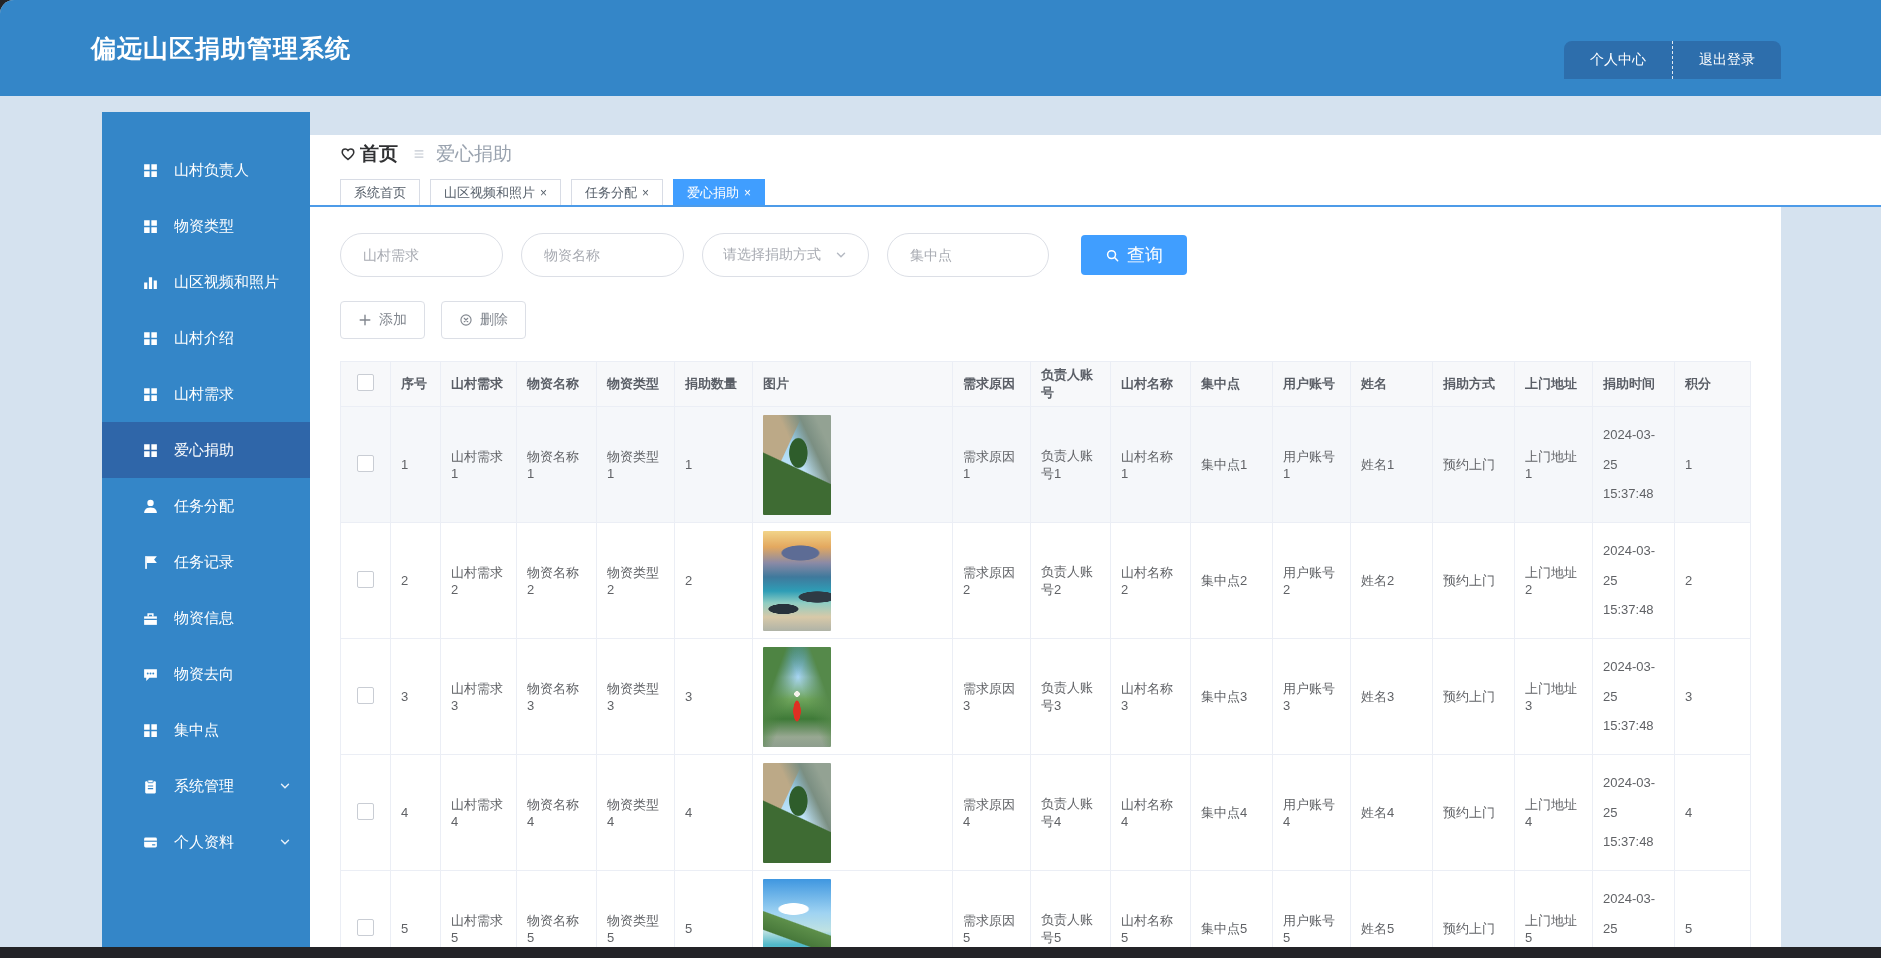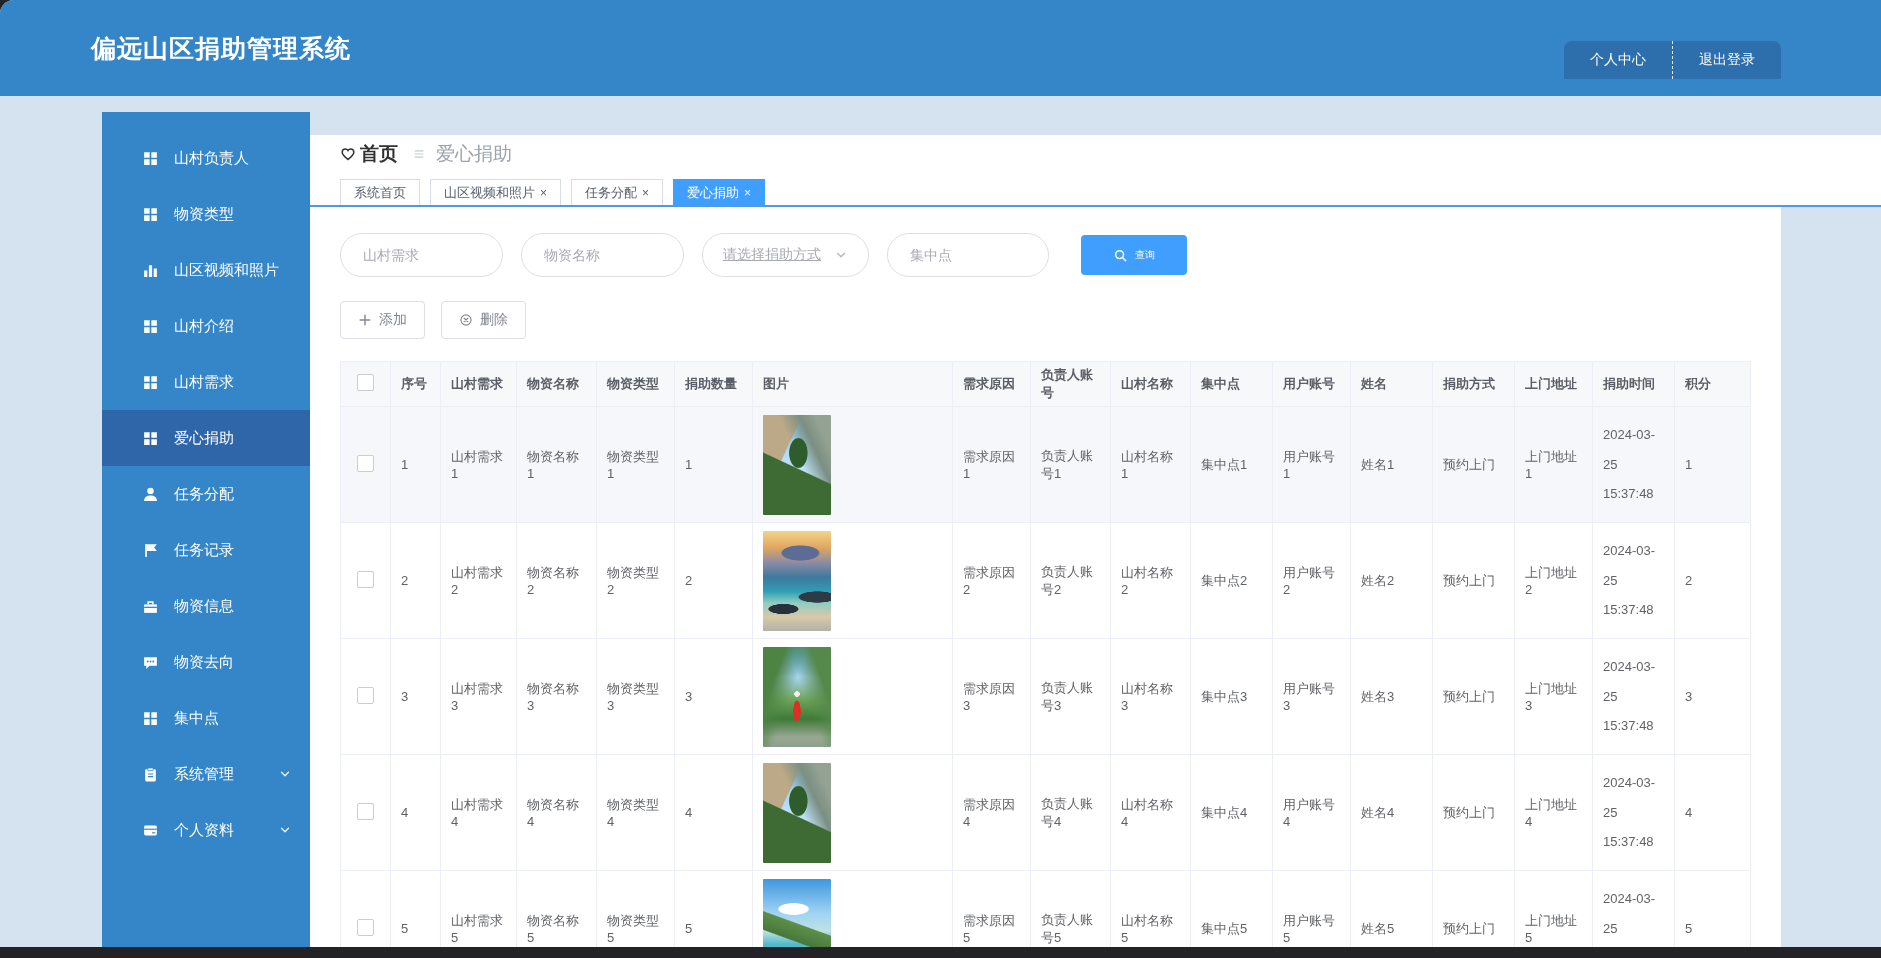--- a/index.html
+++ b/index.html
@@ -35,21 +35,21 @@
     color:#fff;font-size:14px;display:flex;align-items:center;
     padding:12px 26px;cursor:pointer;white-space:nowrap;
   }
   .header-action + .header-action{border-left:1px dashed rgba(255,255,255,.85);text-align:right;}
   
   .layout{display:flex;align-items:flex-start;height:calc(100% - 96px);}
   .sidebar{
     margin:16px 0 12px 102px;width:208px;flex:0 0 208px;
     background:var(--sidebar-blue,#3486C8);
     height:calc(100% - 16px);
-    padding-top:18px;box-sizing:border-box;
+    padding-top:30px;box-sizing:border-box;
   }
   .menu-item{
     height:56px;display:flex;align-items:center;
     padding:0 18px 0 40px;color:#fff;font-size:15px;cursor:pointer;
     position:relative;box-sizing:border-box;
   }
   .menu-item.active{background:var(--sidebar-active,#2F66A9);}
   .menu-item .mi{width:17px;height:17px;margin-right:15px;flex:0 0 17px;color:#fff;}
   .menu-item .chev{width:14px;height:14px;margin-left:auto;color:#e8f1fa;}
   
@@ -86,26 +86,26 @@
   .pill-input{
     height:44px;border:1px solid var(--border,#DCDFE6);border-radius:22px;
     background:#fff;display:flex;align-items:center;
     padding:0 20px;box-sizing:border-box;font-size:14px;color:#A8ABB2;
     margin-right:18px;
   }
   .pill-input input{border:none;outline:none;width:100%;font-size:14px;background:transparent;font-family:inherit;}
   .pill-input input::placeholder{color:#A8ABB2;}
   .w-need{width:163px;}
   .w-material{width:163px;}
-  .w-select{width:167px;justify-content:space-between;cursor:pointer;text-decoration:underline;}
+  .w-select{width:167px;justify-content:space-between;cursor:pointer;}
   .w-select .sel-chev{width:14px;height:14px;color:#B4B9C2;}
   .w-point{width:162px;}
   .search-btn{
     height:40px;width:106px;margin-left:14px;border:none;border-radius:4px;
-    background:var(--accent,#409EFF);color:#fff;font-size:10px;cursor:pointer;
+    background:var(--accent,#409EFF);color:#fff;font-size:18px;cursor:pointer;
     display:flex;align-items:center;justify-content:center;font-family:inherit;
   }
   .search-btn .s-ico{width:15px;height:15px;margin-right:7px;color:#fff;}
   
   .toolbar{display:flex;margin-top:24px;}
   .tool-btn{
     height:38px;padding:0 17px;border:1px solid var(--border,#DCDFE6);border-radius:4px;
     background:#fff;color:#82878F;font-size:14px;cursor:pointer;
     display:flex;align-items:center;margin-right:16px;font-family:inherit;
   }

